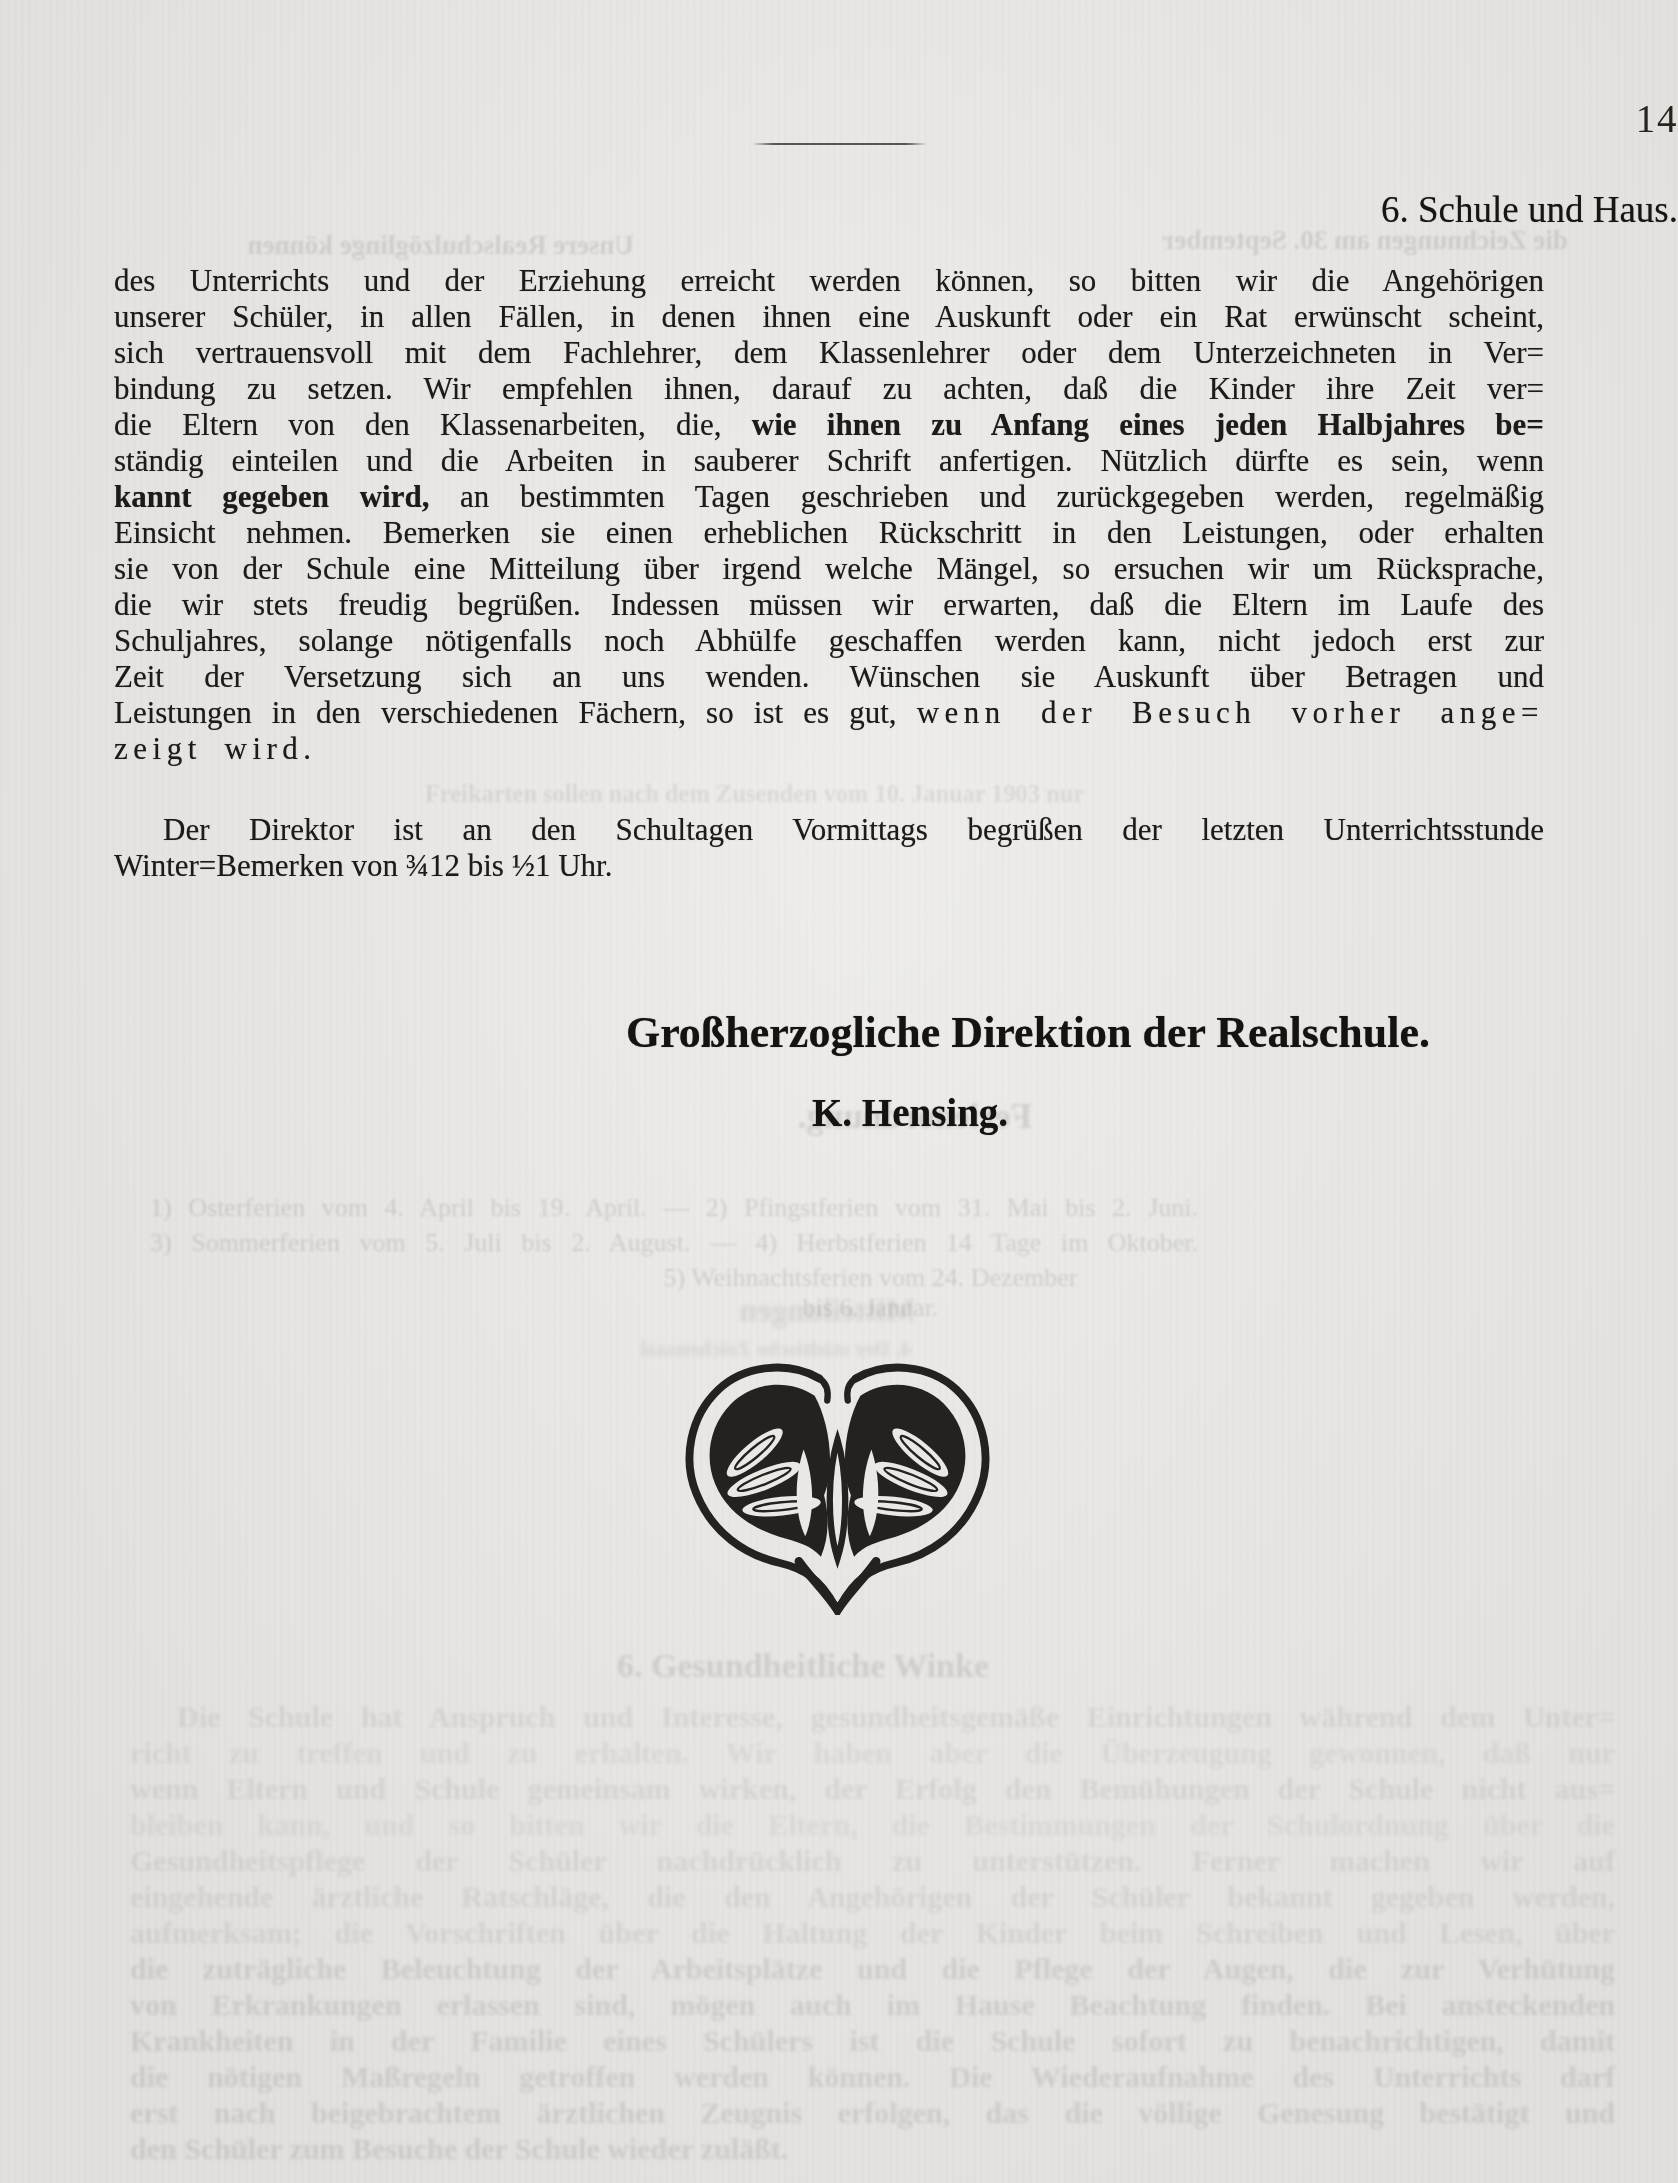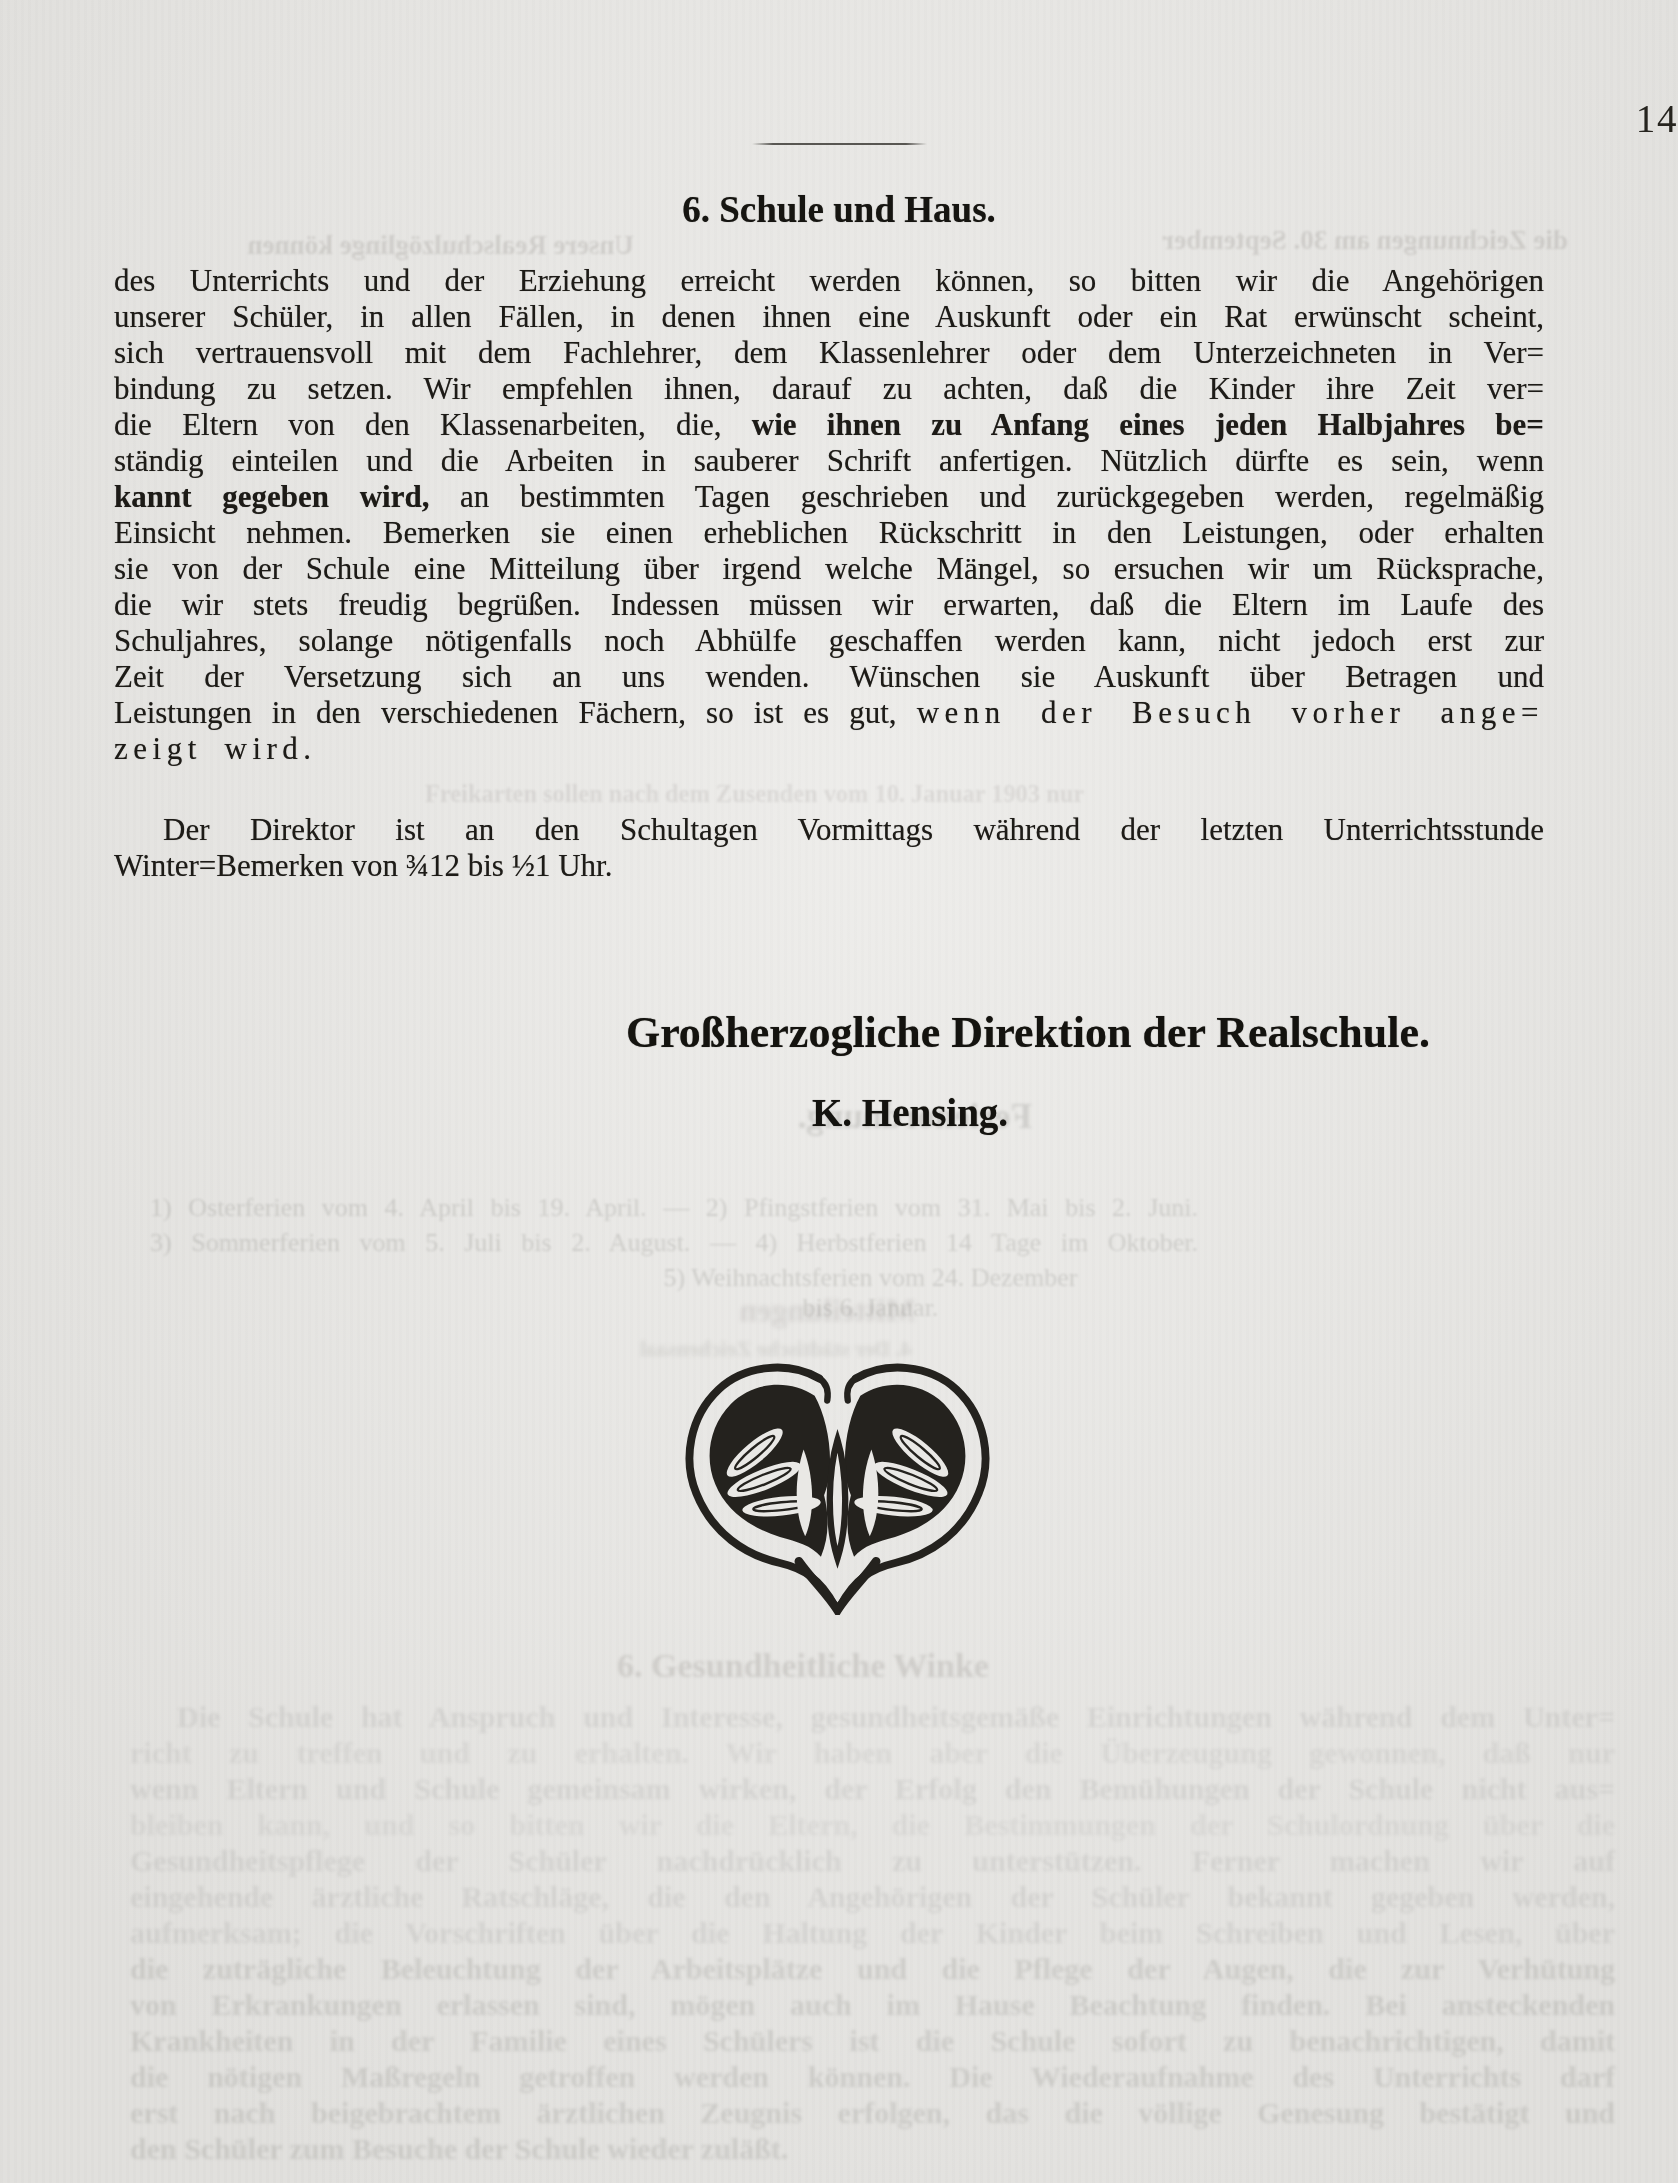--- a/index.html
+++ b/index.html
@@ -19,21 +19,21 @@
   .pageno{
     position:absolute;left:0;top:96px;width:1678px;
     text-align:right;font-size:39px;letter-spacing:1.6px;color:#26241f;
   }
   .pageno-rule{
     position:absolute;left:752px;top:143px;width:175px;height:2.4px;
     background:linear-gradient(90deg, rgba(40,38,33,0), rgba(40,38,33,.75) 12%, rgba(40,38,33,.75) 88%, rgba(40,38,33,0));
   }
   .heading{
     position:absolute;left:0;top:188px;width:1678px;margin:0;
-    text-align:center;font-size:37px;font-weight:bold;color:#161511;
+    text-align:right;font-size:37px;font-weight:normal;color:#161511;
     text-shadow:0 0 0.8px rgba(20,18,14,.55);
   }
   
   .para{position:absolute;left:114px;width:1430px;}
   .para1{top:263px;}
   .para2{top:812px;}
   .line{
     height:36px;line-height:36px;font-size:31px;
     text-align:justify;text-align-last:justify;
     white-space:nowrap;white-space:normal;
@@ -116,21 +116,21 @@
       <div class="line"><span class="seg-n">die wir stets freudig begrüßen. Indessen müssen wir erwarten, daß die Eltern im Laufe des</span></div>
       <div class="line"><span class="seg-n">Schuljahres, solange nötigenfalls noch Abhülfe geschaffen werden kann, nicht jedoch erst zur</span></div>
       <div class="line"><span class="seg-n">Zeit der Versetzung sich an uns wenden. Wünschen sie Auskunft über Betragen und</span></div>
       <div class="line"><span class="seg-n">Leistungen in den verschiedenen Fächern, so ist es gut, </span><span class="seg-s">wenn der Besuch vorher ange=</span></div>
       <div class="line last"><span class="seg-s">zeigt wird.</span></div>
     </div>
 
   <div class="ghost g-mid">Freikarten sollen nach dem Zusenden vom 10. Januar 1903 nur</div>
 
   <div class="para para2">
-      <div class="line indent"><span class="seg-n">Der Direktor ist an den Schultagen Vormittags während der letzten Unterrichtsstunde</span></div>
+      <div class="line indent"><span class="seg-n">Der Direktor ist an den Schultagen Vormittags begrüßen der letzten Unterrichtsstunde</span></div>
       <div class="line last"><span class="seg-n">Winter=Bemerken von ¾12 bis ½1 Uhr.</span></div>
     </div>
 
   <div class="sig-org">Großherzogliche Direktion der Realschule.</div>
   <div class="ghost g-sigov">Ferienordnung.</div>
   <div class="sig-name">K. Hensing.</div>
 
   <div class="ghost g-fer g-fer1">1) Osterferien vom 4. April bis 19. April. — 2) Pfingstferien vom 31. Mai bis 2. Juni.</div>
   <div class="ghost g-fer g-fer2">3) Sommerferien vom 5. Juli bis 2. August. — 4) Herbstferien 14 Tage im Oktober.</div>
   <div class="ghost g-fer g-fer3">5) Weihnachtsferien vom 24. Dezember bis 6. Januar.</div>

